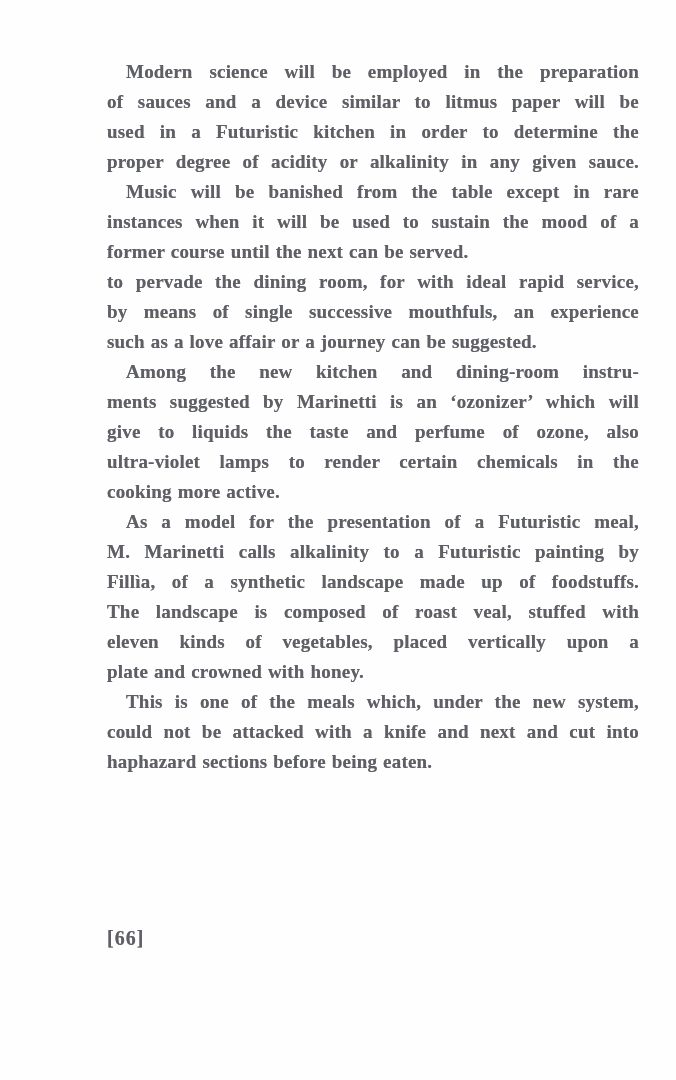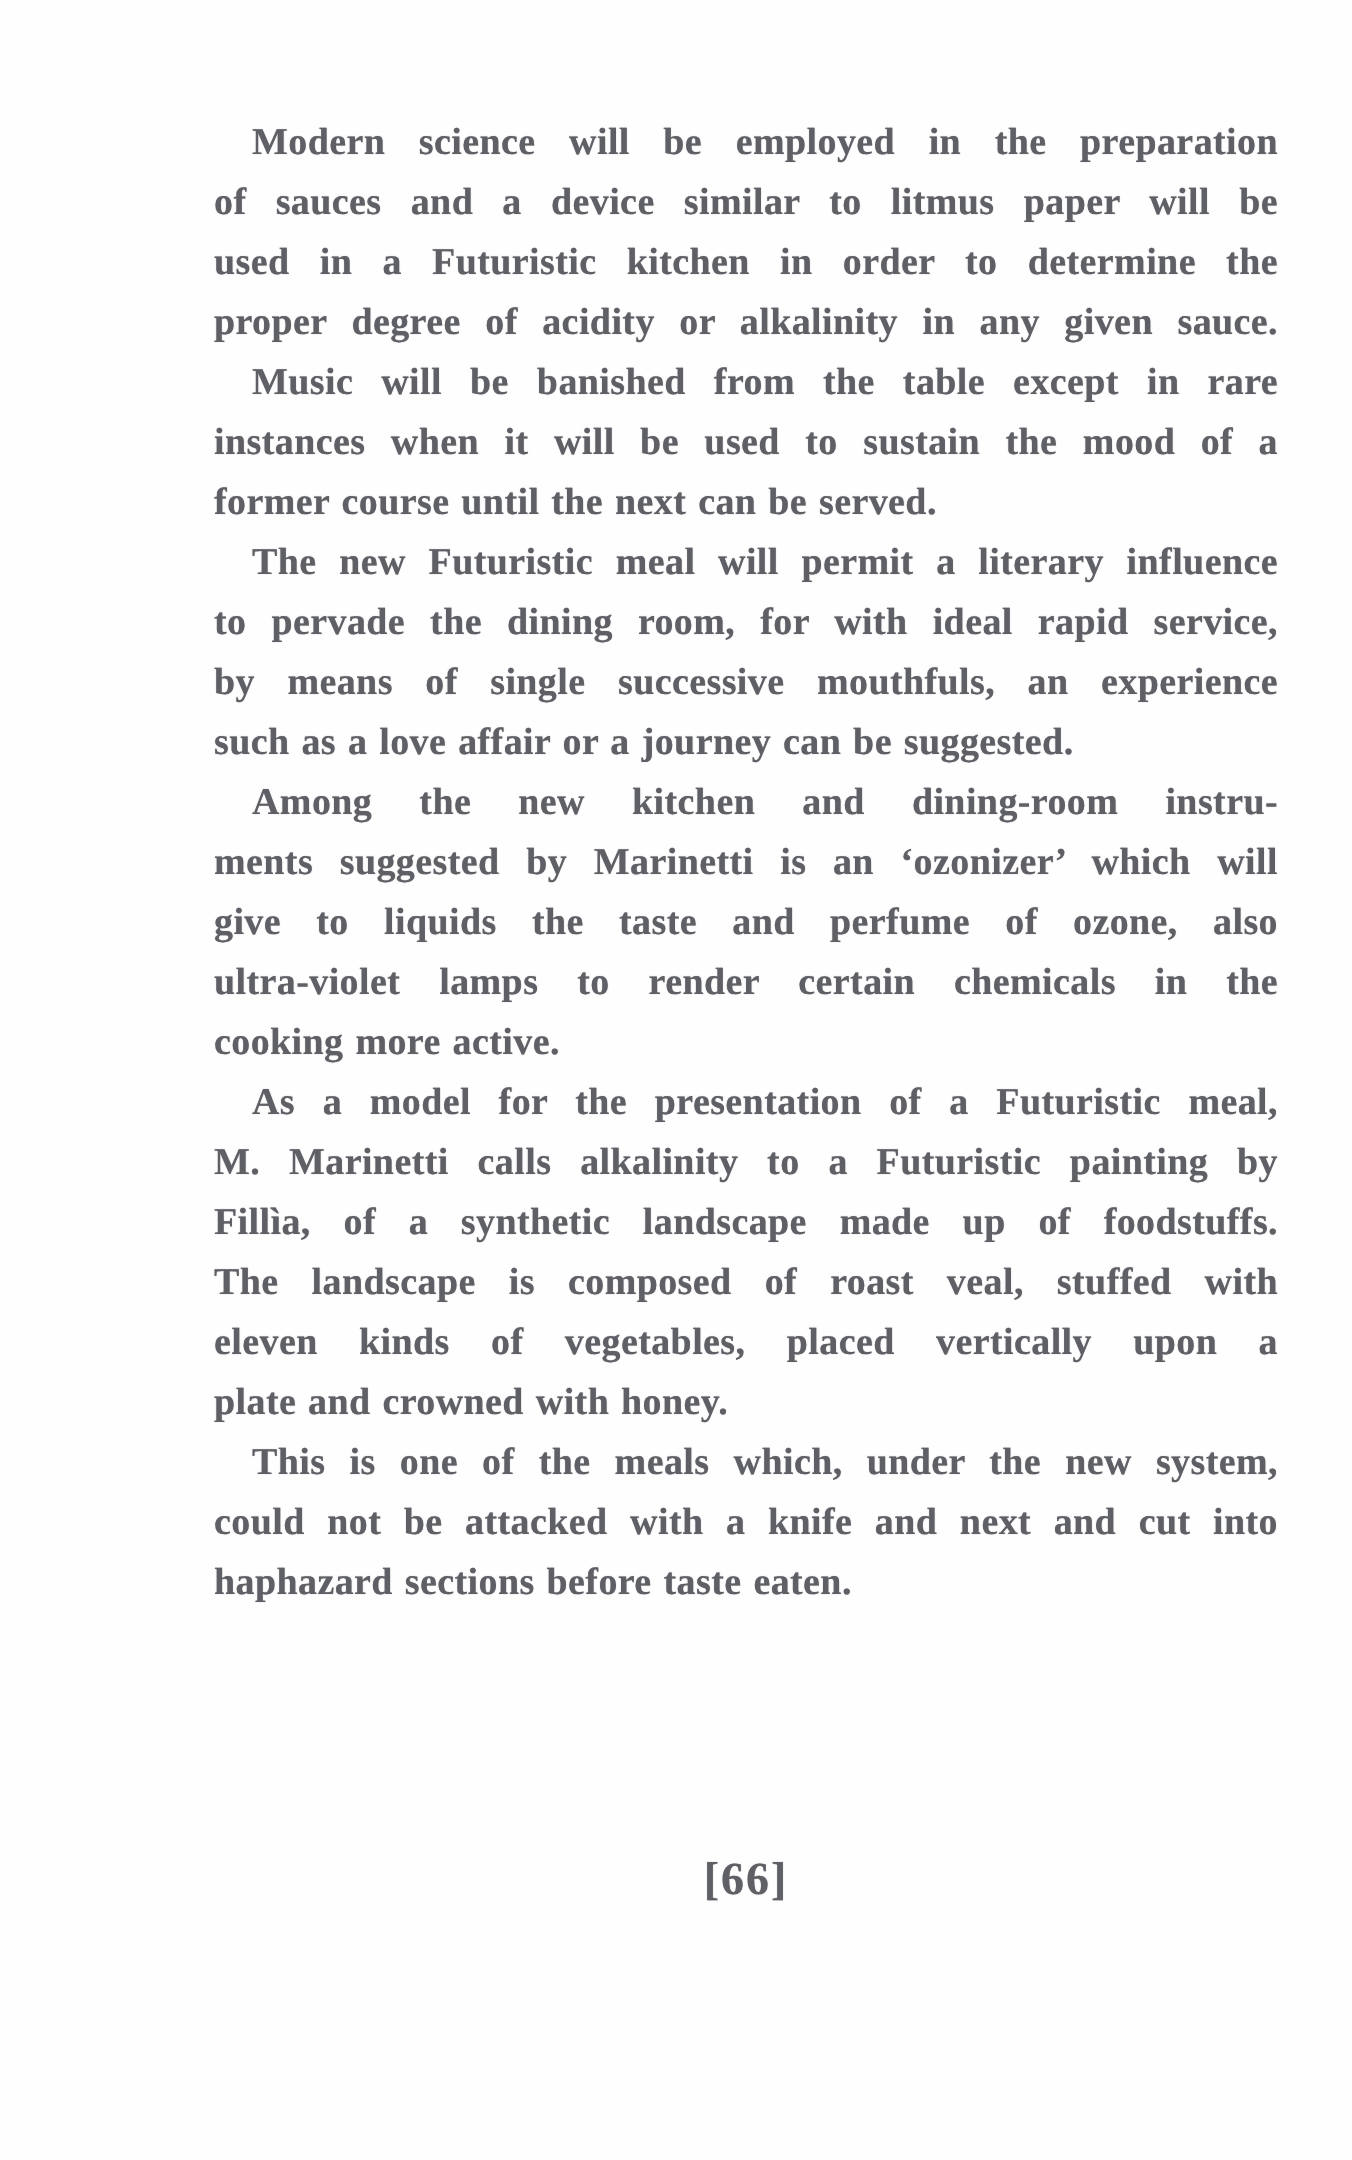--- a/index.html
+++ b/index.html
@@ -50,23 +50,22 @@
     white-space: normal;
   }
   .line.f {
     text-indent: 19px;
   }
   .folio {
     position: absolute;
     left: 107px;
     top: 927px;
     width: 532px;
-    text-align: center;
     color: var(--ink, #5f6066);
-    font-size: 23px;
+    font-size: 20px;
     font-weight: bold;
     letter-spacing: 1px;
     text-shadow: 0 0 0.5px rgba(95, 96, 102, 0.65);
   }
 </style>
 </head>
 <body>
 
 <div class="page">
   <div class="textblock">
@@ -78,21 +77,20 @@
       <p class="line j">proper degree of acidity or alkalinity in any given sauce.</p>
     </div>
 
     <div class="para">
       <p class="line f j">Music will be banished from the table except in rare</p>
       <p class="line j">instances when it will be used to sustain the mood of a</p>
       <p class="line">former course until the next can be served.</p>
     </div>
 
     <div class="para">
-      <p class="line f j">The new Futuristic meal will permit a literary influence</p>
       <p class="line j">to pervade the dining room, for with ideal rapid service,</p>
       <p class="line j">by means of single successive mouthfuls, an experience</p>
       <p class="line">such as a love affair or a journey can be suggested.</p>
     </div>
 
     <div class="para">
       <p class="line f j">Among the new kitchen and dining-room instru-</p>
       <p class="line j">ments suggested by Marinetti is an ‘ozonizer’ which will</p>
       <p class="line j">give to liquids the taste and perfume of ozone, also</p>
       <p class="line j">ultra-violet lamps to render certain chemicals in the</p>
@@ -105,19 +103,19 @@
       <p class="line j">M. Marinetti calls alkalinity to a Futuristic painting by</p>
       <p class="line j">Fillìa, of a synthetic landscape made up of foodstuffs.</p>
       <p class="line j">The landscape is composed of roast veal, stuffed with</p>
       <p class="line j">eleven kinds of vegetables, placed vertically upon a</p>
       <p class="line">plate and crowned with honey.</p>
     </div>
 
     <div class="para">
       <p class="line f j">This is one of the meals which, under the new system,</p>
       <p class="line j">could not be attacked with a knife and next and cut into</p>
-      <p class="line">haphazard sections before taste eaten.</p>
+      <p class="line">haphazard sections before being eaten.</p>
     </div>
 
   </div>
 
   <div class="folio">[66]</div>
 </div>
 
 </body></html>

